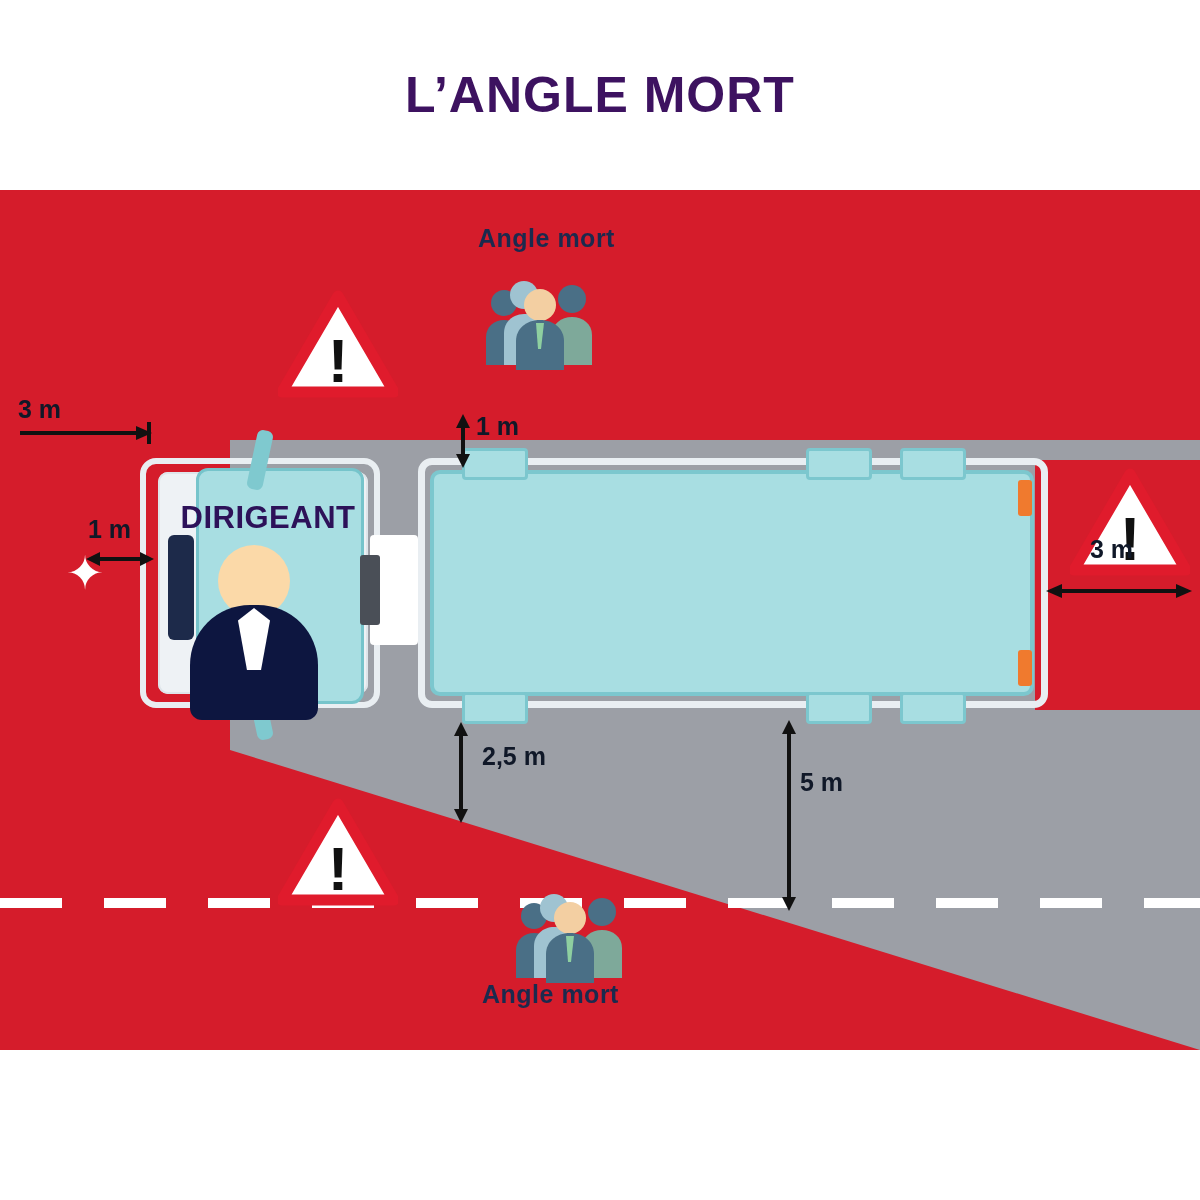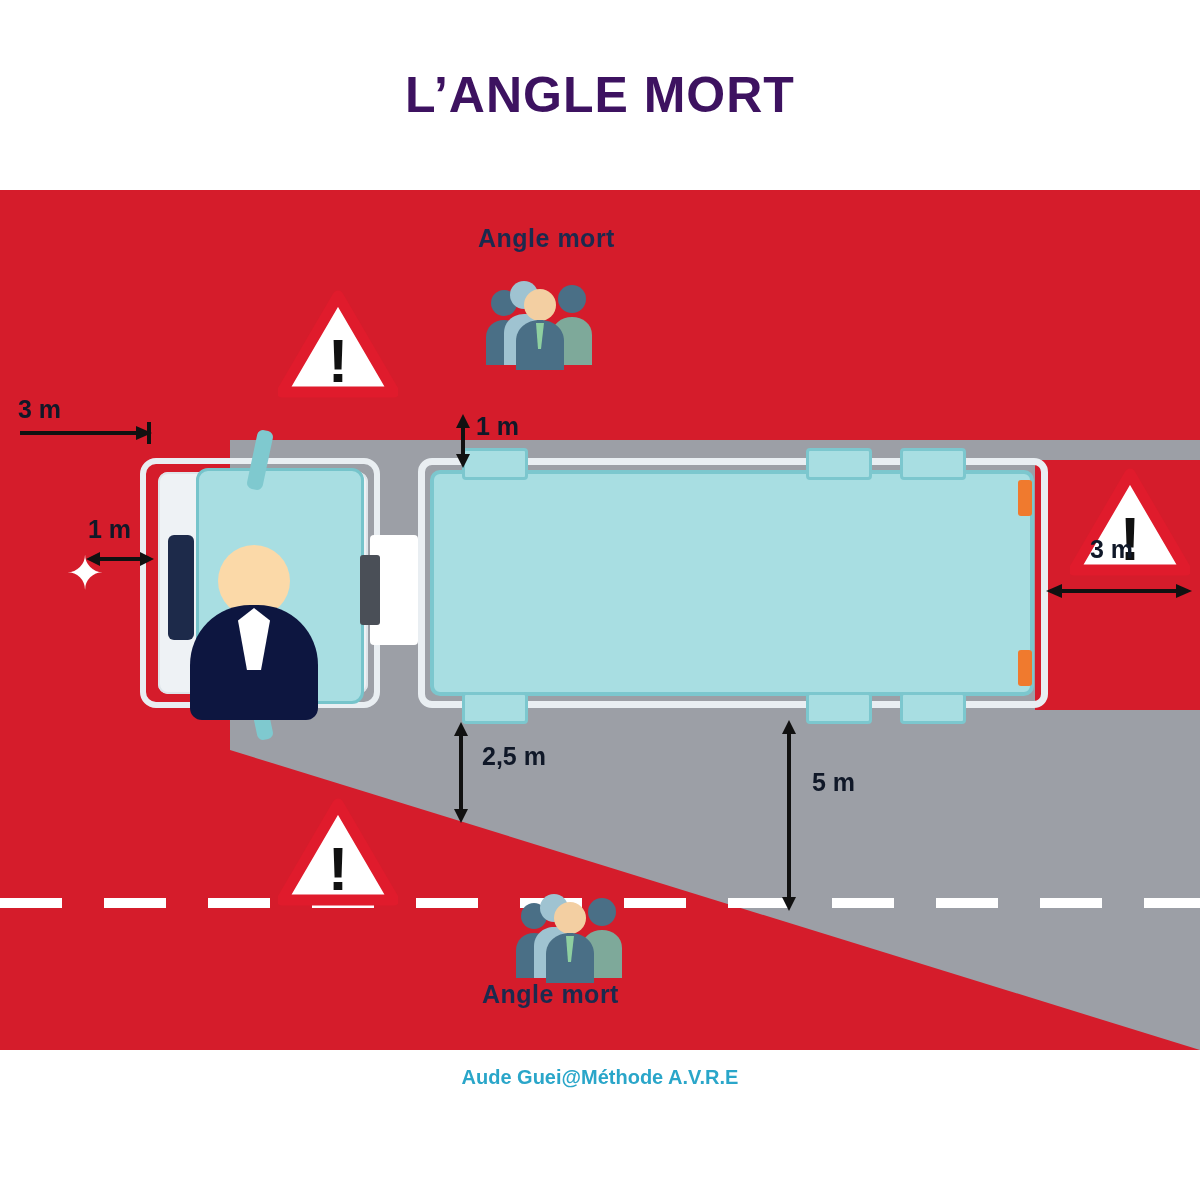--- a/index.html
+++ b/index.html
@@ -207,20 +207,21 @@
   <div class="trailer-body"></div>
   <div class="wheel" style="left:462px;top:258px;width:60px;height:26px;"></div>
   <div class="wheel" style="left:806px;top:258px;width:60px;height:26px;"></div>
   <div class="wheel" style="left:900px;top:258px;width:60px;height:26px;"></div>
   <div class="wheel" style="left:462px;top:502px;width:60px;height:26px;"></div>
   <div class="wheel" style="left:806px;top:502px;width:60px;height:26px;"></div>
   <div class="wheel" style="left:900px;top:502px;width:60px;height:26px;"></div>
   <div class="marker-orange" style="left:1018px;top:290px;"></div>
   <div class="marker-orange" style="left:1018px;top:460px;"></div>
 
+  <div class="driver-label">DIRIGEANT</div>
   <div class="driver-head"></div>
   <div class="driver-body"></div>
   <div class="driver-shirt"></div>
   <div class="sparkle">✦</div>
 
   <div class="people" style="left:478px;top:75px;">
     <svg viewBox="0 0 120 105" width="120" height="105">
       <g fill="#4a6f86">
         <circle cx="26" cy="38" r="13"></circle>
           <path d="M8 100v-28c0-10 8-17 18-17s18 7 18 17v28z"></path>
@@ -300,24 +301,23 @@
     <polygon points="148,11 132,4 132,18" fill="#111"></polygon>
   </svg>
 
   <div class="dim" style="left:482px;top:552px;">2,5 m</div>
   <svg style="position:absolute;left:450px;top:530px;" width="22" height="105">
     <line x1="11" y1="6" x2="11" y2="99" stroke="#111" stroke-width="4"></line>
     <polygon points="11,2 4,16 18,16" fill="#111"></polygon>
     <polygon points="11,103 4,89 18,89" fill="#111"></polygon>
   </svg>
 
-  <div class="dim" style="left:800px;top:578px;margin-left:12px;">5 m</div>
+  <div class="dim" style="left:800px;top:578px;">5 m</div>
   <svg style="position:absolute;left:778px;top:528px;" width="22" height="195">
     <line x1="11" y1="6" x2="11" y2="189" stroke="#111" stroke-width="4"></line>
     <polygon points="11,2 4,16 18,16" fill="#111"></polygon>
     <polygon points="11,193 4,179 18,179" fill="#111"></polygon>
   </svg>
 
 </div>
 
 <div class="footer">
-  <div class="credit">Aude Guei@Méthode A.V.R.E</div>
 </div>
 
 </body></html>

